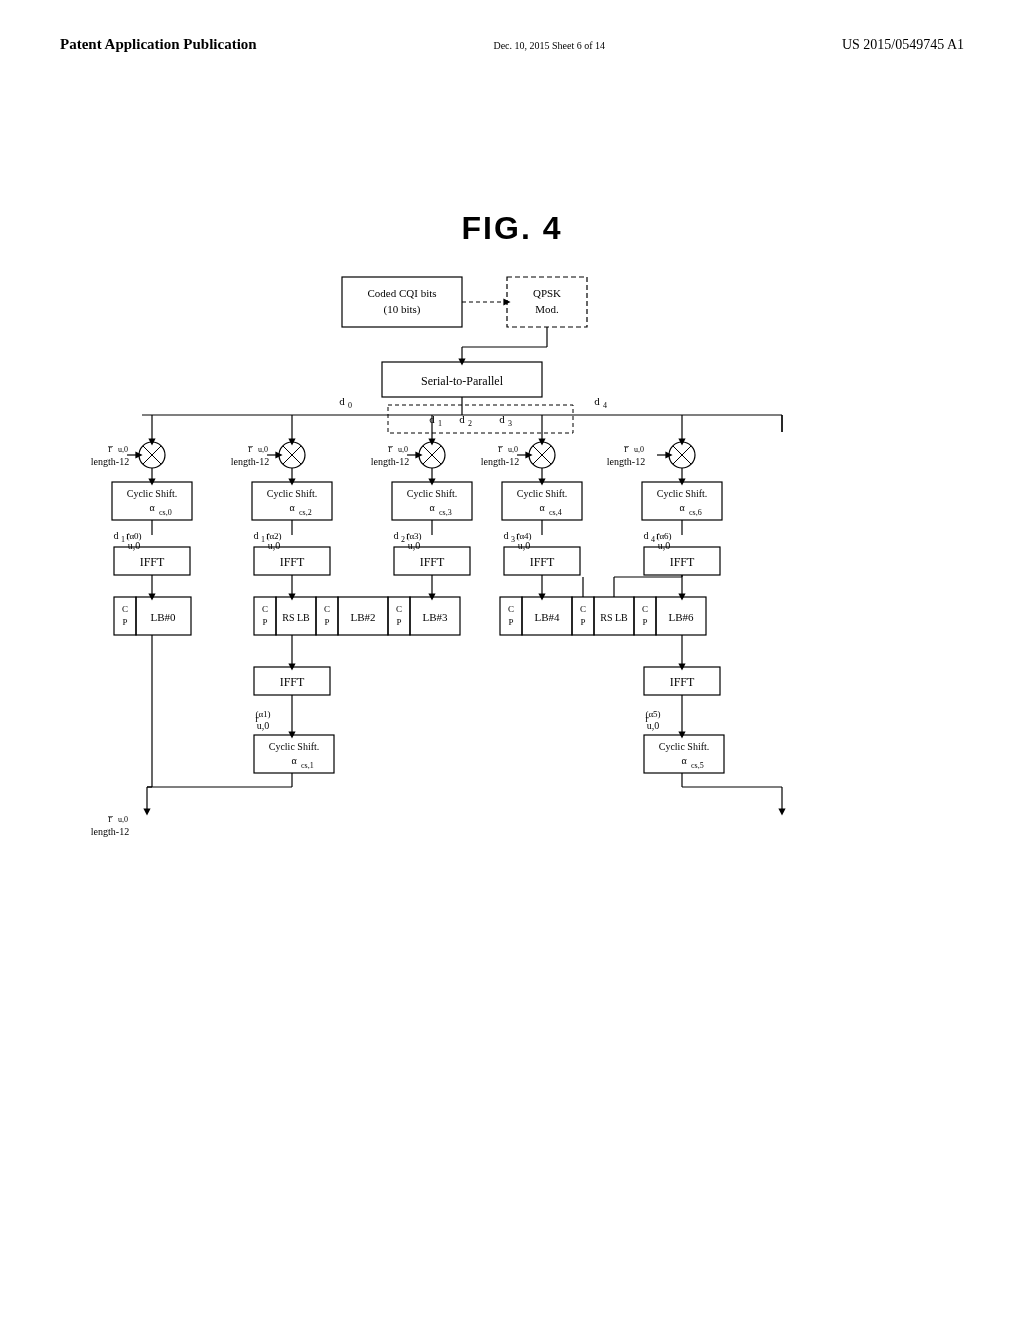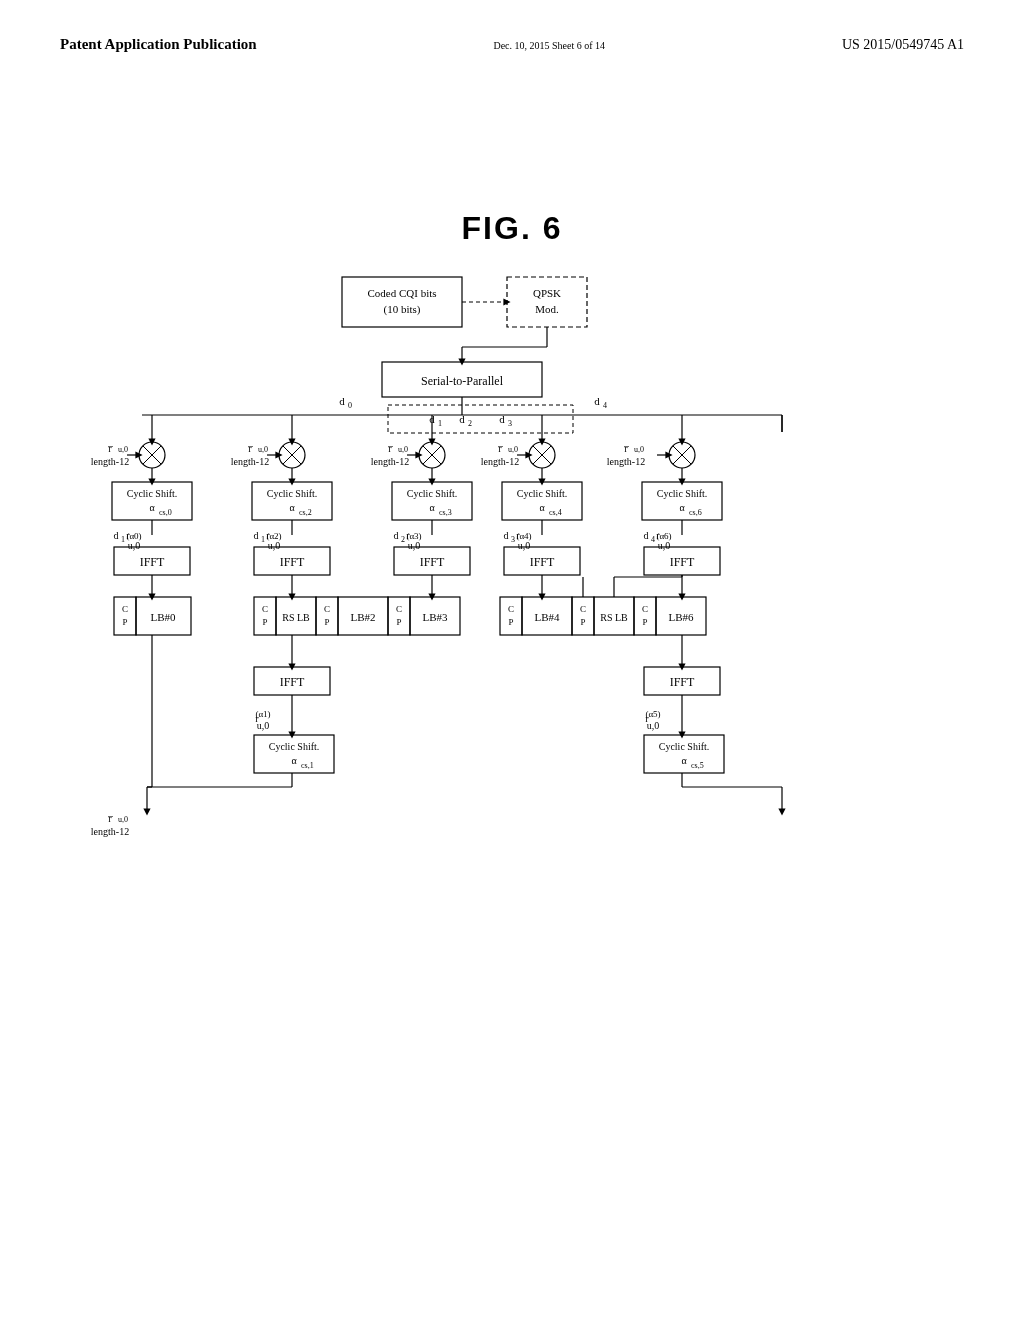--- a/index.html
+++ b/index.html
@@ -74,21 +74,21 @@
 </head>
 <body>
 
 <div class="header">
   <span class="header-left">Patent Application Publication</span>
   <span class="header-center">Dec. 10, 2015   Sheet 6 of 14</span>
   <span class="header-right">US 2015/0549745 A1</span>
 </div>
 
 <div class="fig-container">
-  <div class="fig-title">FIG.  6</div>
+  <div class="fig-title">FIG.  4</div>
 
   <div class="diagram">
     <svg viewBox="0 0 920 950" xmlns="http://www.w3.org/2000/svg">
 
       <defs>
         <marker id="arrow" markerWidth="6" markerHeight="6" refX="3" refY="3" orient="auto">
           <path d="M0,0 L0,6 L6,3 z" fill="#000"></path>
         </marker>
       </defs>
 

